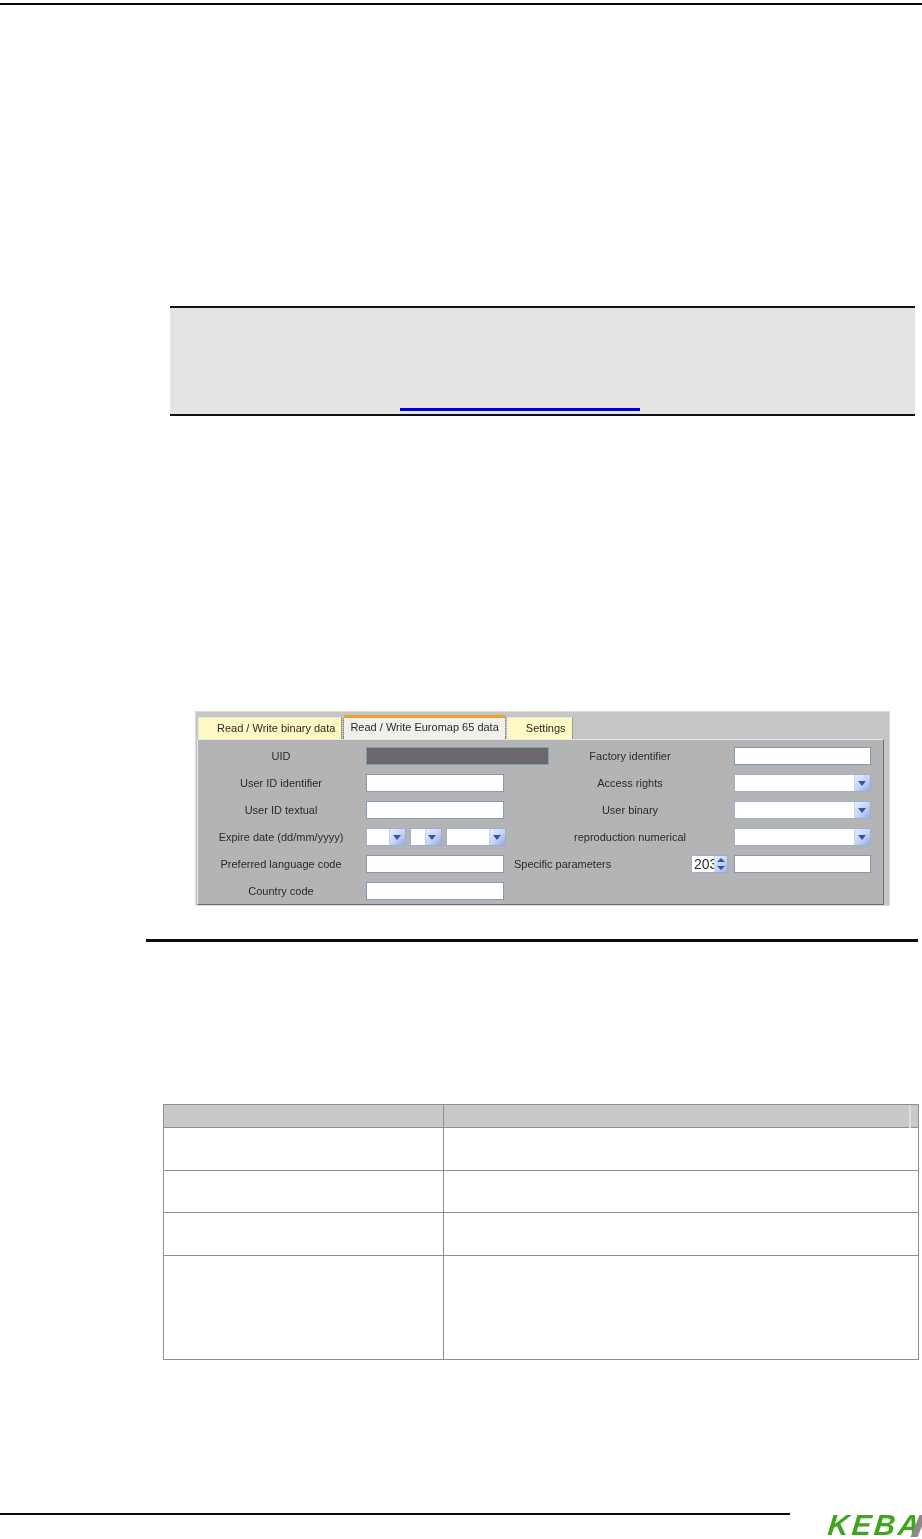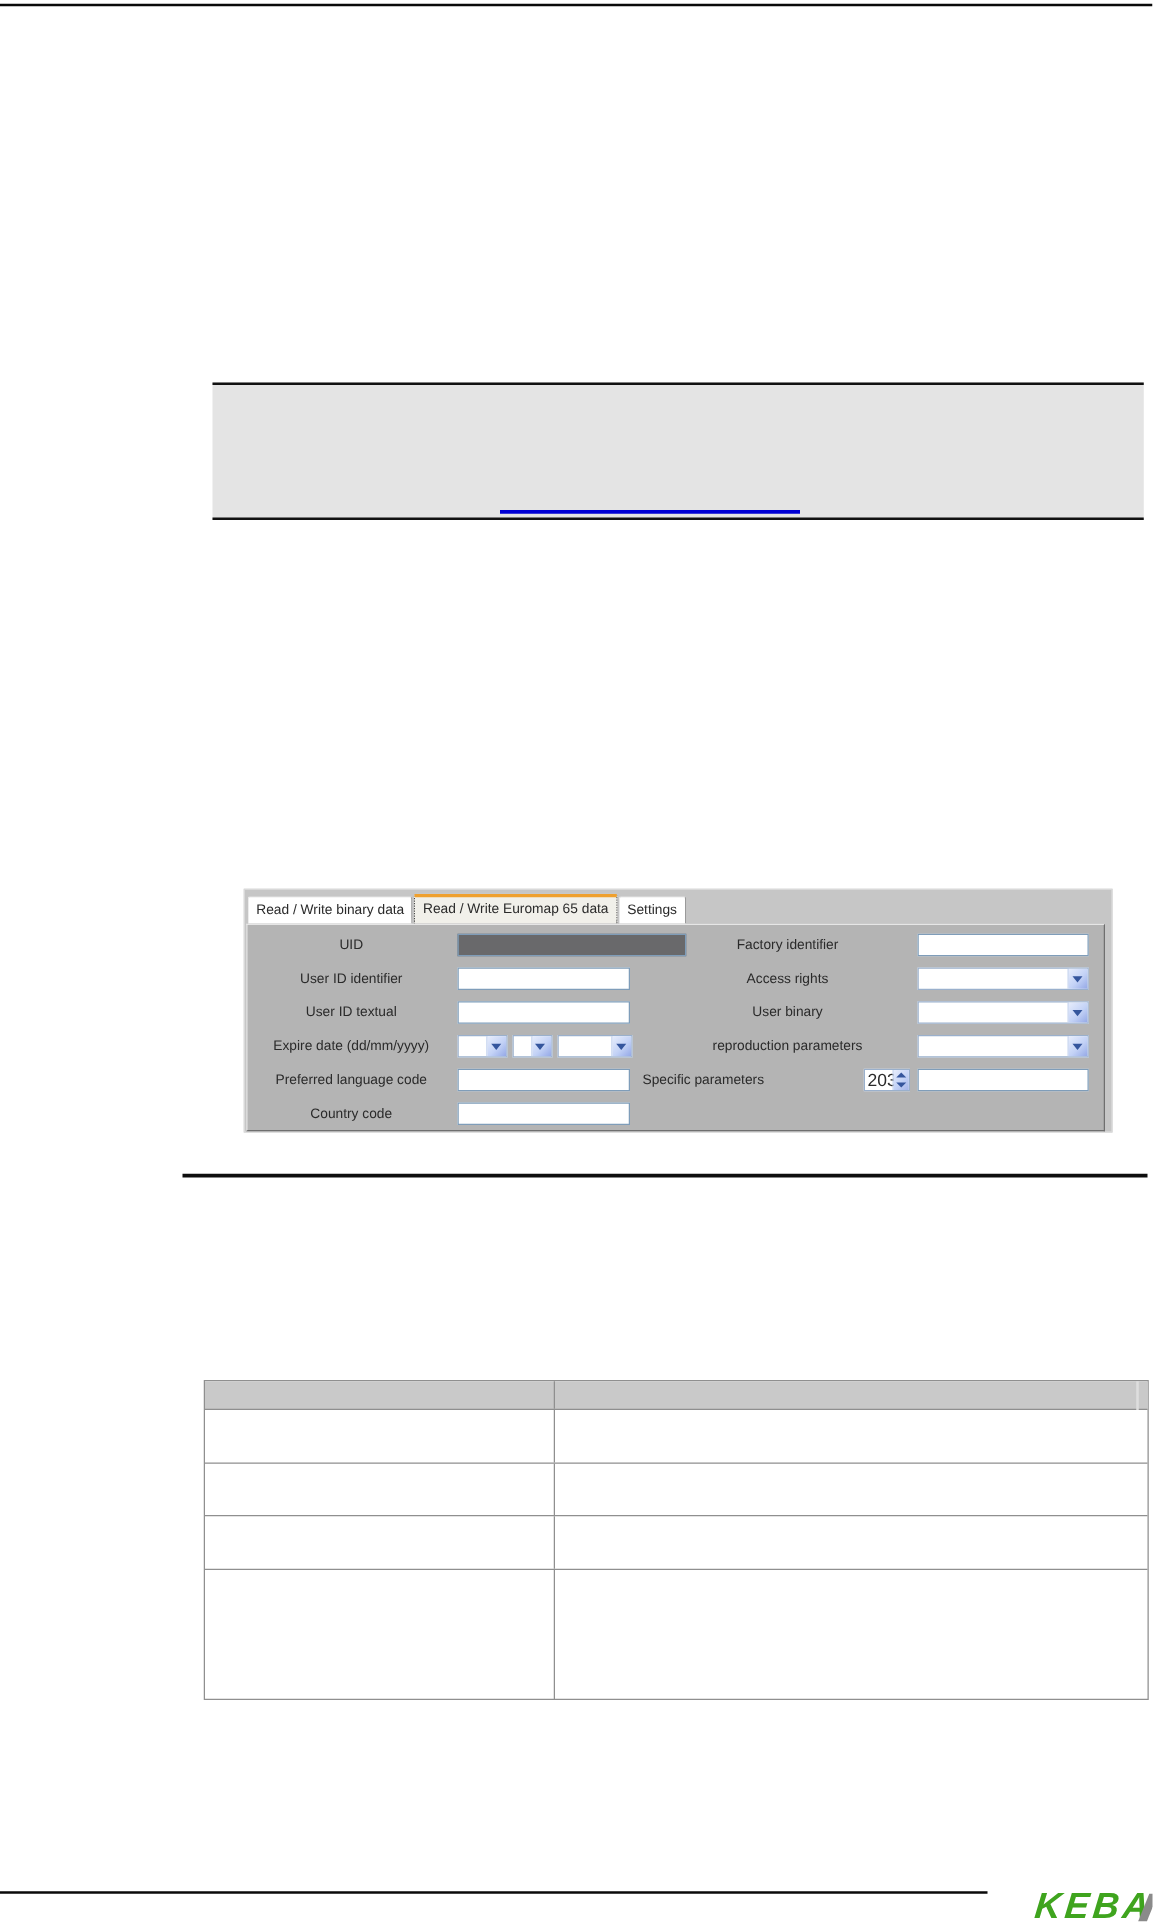--- a/index.html
+++ b/index.html
@@ -24,23 +24,23 @@
   }
   .note-link{position:absolute;left:230px;top:100px;width:240px;height:3px;background:#0000d4;}
   
   .shot{
     position:absolute;left:195px;top:711px;width:695px;height:195px;
     background:#c6c6c6;border:1px solid #d9d9d9;box-sizing:border-box;
     font-size:11px;color:#2a2a2a;
   }
   .tabs{position:absolute;left:2px;top:5px;height:22px;display:flex;align-items:flex-end;}
   .tab{
-    background:#ffffff;border:1px solid #9a9a9a;border-bottom:none;
+    background:#fef9c3;border:1px solid #9a9a9a;border-bottom:none;
     border-top-color:#e9e9e9;border-left-color:#e9e9e9;
-    padding:3px 6px 3px 6px;margin-right:1px;height:15px;line-height:15px;
+    padding:3px 6px 3px 18px;margin-right:1px;height:15px;line-height:15px;
     border-radius:2px 2px 0 0;white-space:nowrap;
   }
   .tab.active{
     background:#f1f0ea;border:1px dotted #4a4a4a;border-bottom:none;
     border-top:3px solid #efa02e;padding:2px 6px 4px 6px;
   }
   .panel{
     position:absolute;left:1px;top:27px;width:687px;height:166px;
     background:#b4b4b4;box-sizing:border-box;
     border-top:1px solid #e6e6e6;border-left:1px solid #e6e6e6;
@@ -151,21 +151,21 @@
       </div>
   </div>
 
   <div class="flabel lab-r" style="top:89px">User binary</div>
   <div class="combo" style="left:538px;top:89px;width:137px">
     <div class="combo-btn">
         <div class="chev"></div>
       </div>
   </div>
 
-  <div class="flabel lab-r" style="top:116px">reproduction parameters</div>
+  <div class="flabel lab-r" style="top:116px">reproduction numerical</div>
   <div class="combo" style="left:538px;top:116px;width:137px">
     <div class="combo-btn">
         <div class="chev"></div>
       </div>
   </div>
 
   <div class="flabel" style="left:318px;top:143px;width:172px;text-align:left">Specific parameters</div>
   <div class="spinner" style="left:495px;top:143px;width:37px">
     <span class="spin-val">203</span>
     <div class="spin-btns">

